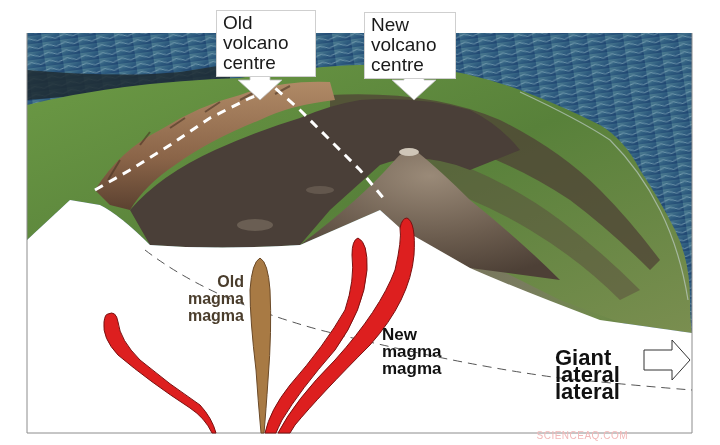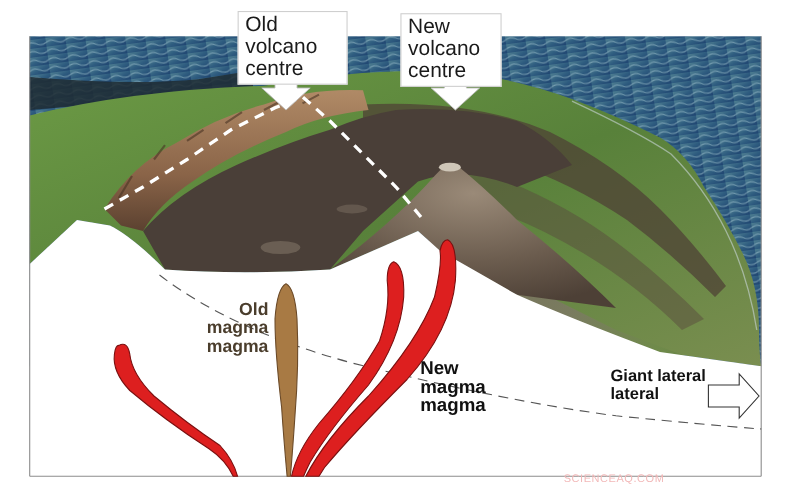--- a/index.html
+++ b/index.html
@@ -7,21 +7,21 @@
     #stage { position: absolute; left: 0; top: 0; width: 668px; height: 445px; }
     .label { position: absolute; font-family: "Liberation Sans", sans-serif; font-weight: bold; line-height: 1.0; }
     .label span { display: block; }
     .callout {
       position: absolute; background: #ffffff; border: 1px solid #cfcfcf;
       padding: 2px 4px 3px 6px; font-size: 19px; color: #1a1a1a; line-height: 20px;
     }
     .callout span { display: block; }
     .dark { color: #111111; font-size: 17px; line-height: 17px; }
     .brown { color: #4a3d2c; font-size: 16px; line-height: 17px; text-align: right; }
-    .watermark { position: absolute; right: 64px; bottom: 4px; font-size: 10px; color: #f2b8b8; letter-spacing: 0.5px; font-family: "Liberation Sans", sans-serif; margin-top: 30px; }
+    .watermark { position: absolute; right: 40px; bottom: 4px; font-size: 10px; color: #f2b8b8; letter-spacing: 0.5px; font-family: "Liberation Sans", sans-serif; margin-top: 30px; }
   </style>
 </head>
 <body>
 
 <div id="stage">
   <svg width="720" height="445" viewBox="0 0 720 445" xmlns="http://www.w3.org/2000/svg">
     <defs>
       <linearGradient id="seaGrad" x1="0" y1="0" x2="1" y2="1">
         <stop offset="0" stop-color="#4f7f92"></stop>
         <stop offset="0.5" stop-color="#2f5d80"></stop>
@@ -135,19 +135,19 @@
   </div>
 
   
   <div class="label dark" style="left:382px; top:326px;">
     <span>New</span>
     <span>magma</span>
     <span>magma</span>
   </div>
 
   
-  <div class="label dark" style="left:555px; top:333px; font-size:15px;">
+  <div class="label dark" style="left:555px; top:349px; font-size:22px;">
     <span>Giant lateral</span>
     <span>lateral</span>
   </div>
 
   <div class="watermark">SCIENCEAQ.COM</div>
 </div>
 
 </body></html>

